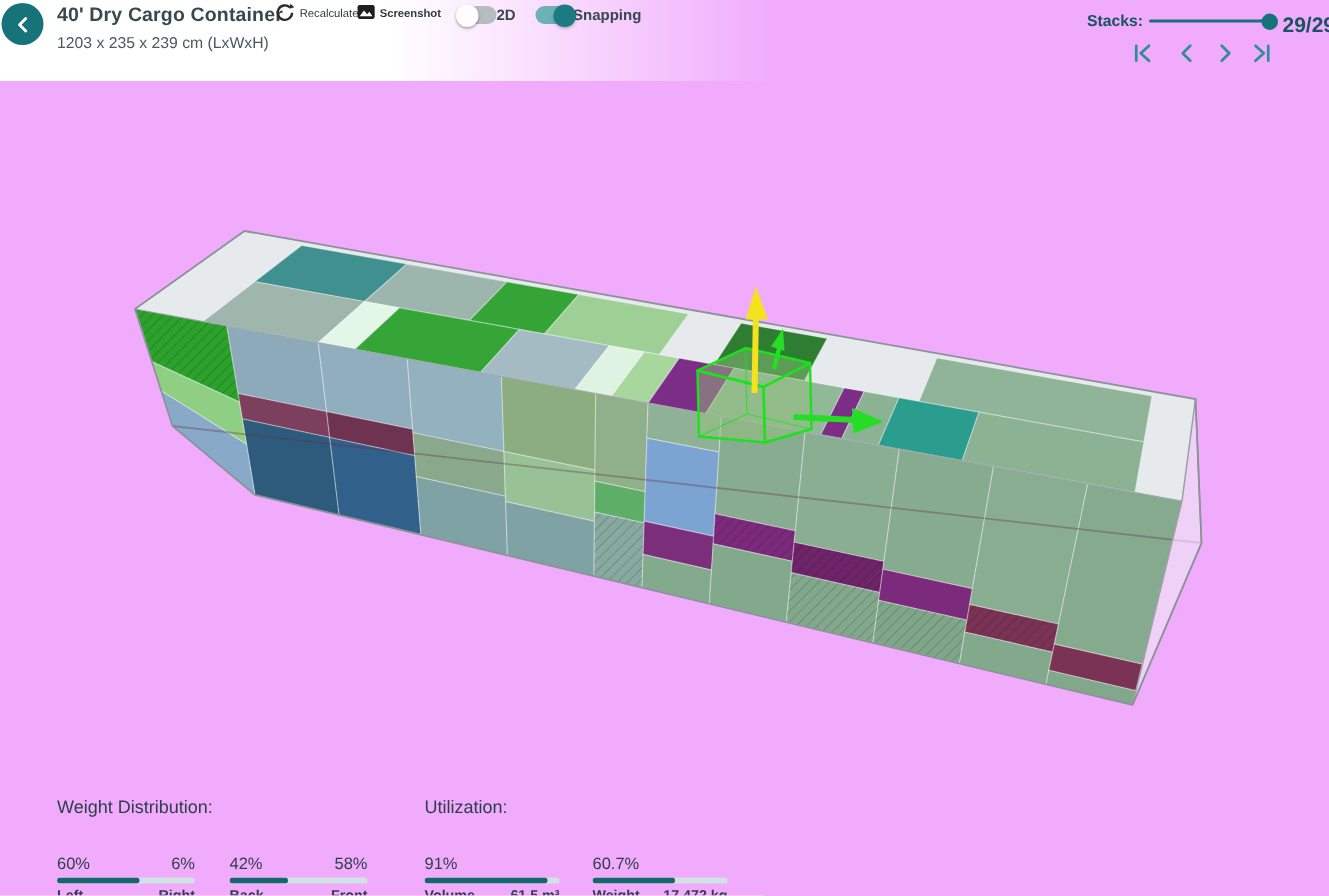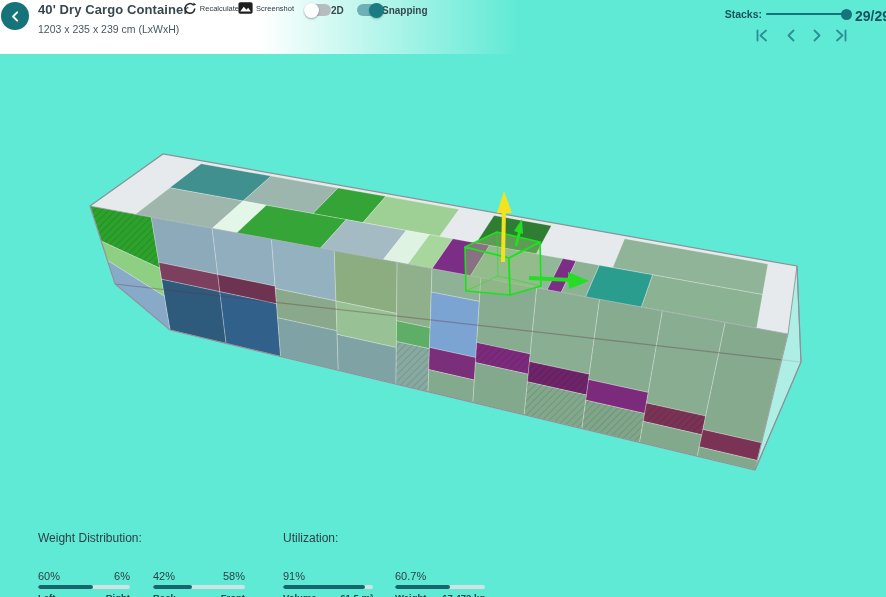--- a/index.html
+++ b/index.html
@@ -1,35 +1,35 @@
 <!DOCTYPE html>
 <html><head>
 <meta charset="utf-8">
 <style>
   html,body{margin:0;padding:0;}
   body{font-family:"Liberation Sans", sans-serif;}
-  .app{position:relative;width:886px;height:597px;overflow:hidden;background:#5eead4;}
+  .app{position:relative;width:886px;height:597px;overflow:hidden;background:#f0abfc;}
 
   .topglow{position:absolute;left:0;top:0;width:520px;height:54px;
     background:linear-gradient(to right,#ffffff 0%,#ffffff 50%,rgba(255,255,255,0) 100%);z-index:1;}
 
   .scene{position:absolute;left:0;top:0;width:886px;height:597px;z-index:2;}
 
   .hdr{position:absolute;left:0;top:0;width:886px;height:60px;z-index:3;}
   .back-btn{position:absolute;left:1px;top:2px;width:28px;height:28px;border-radius:50%;
     background:#17737a;border:none;display:flex;align-items:center;justify-content:center;cursor:pointer;padding:0;}
   .title-block{position:absolute;left:38px;top:2px;}
   .title{font-size:13px;font-weight:700;color:#38484f;letter-spacing:.1px;}
   .subtitle{font-size:10.5px;color:#47585f;margin-top:6px;}
 
   .tool-btn{position:absolute;top:1px;display:flex;flex-direction:row;align-items:center;gap:3px;
     background:none;border:none;cursor:pointer;padding:0;width:56px;}
   .tool-btn span{font-size:7.5px;color:#2f3a40;}
   .tool-recalc{left:183px;}
-  .tool-shot{left:238px;}
+  .tool-shot{left:238px;font-weight:bold;}
 
   .toggle-wrap{position:absolute;top:4px;display:flex;align-items:center;}
   .tg-2d{left:306px;}
   .tg-snap{left:357px;}
   .switch{width:25px;height:12px;border-radius:7px;position:relative;cursor:pointer;}
   .switch.off{background:#b7bcc0;}
   .switch.on{background:#6db0b5;}
   .knob{position:absolute;top:-1.5px;width:15px;height:15px;border-radius:50%;}
   .switch.off .knob{left:-2px;background:#fdfdfd;box-shadow:0 1px 2px rgba(0,0,0,.35);}
   .switch.on .knob{right:-2px;background:#1a7c82;box-shadow:0 1px 2px rgba(0,0,0,.25);}

